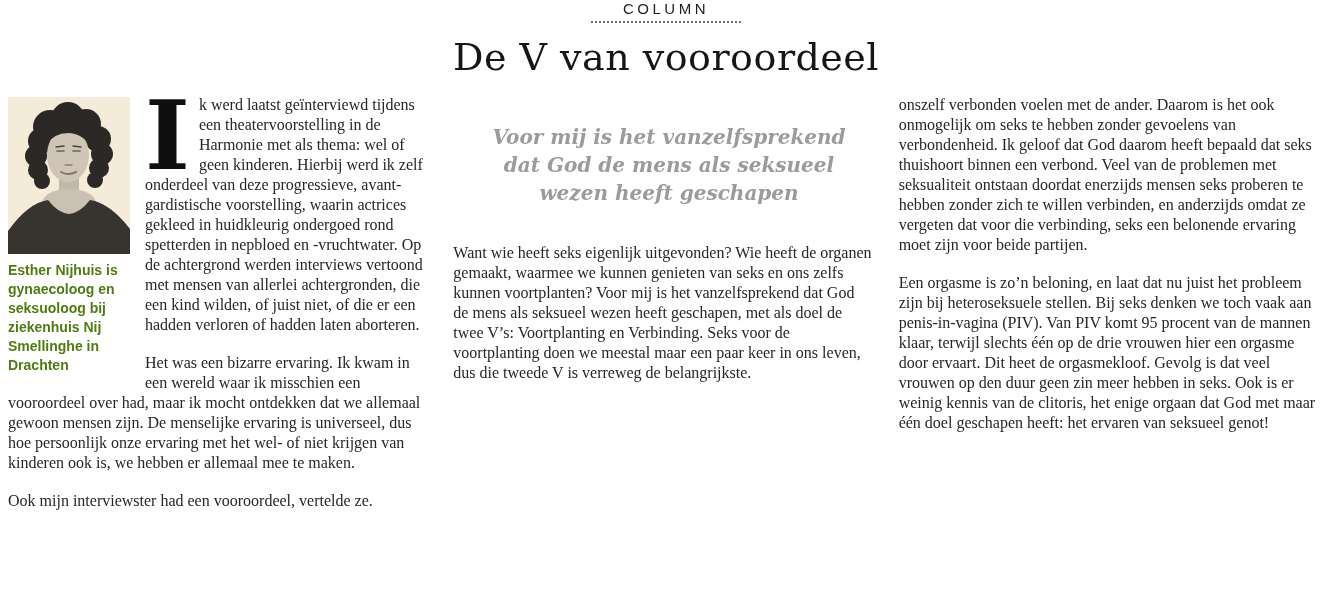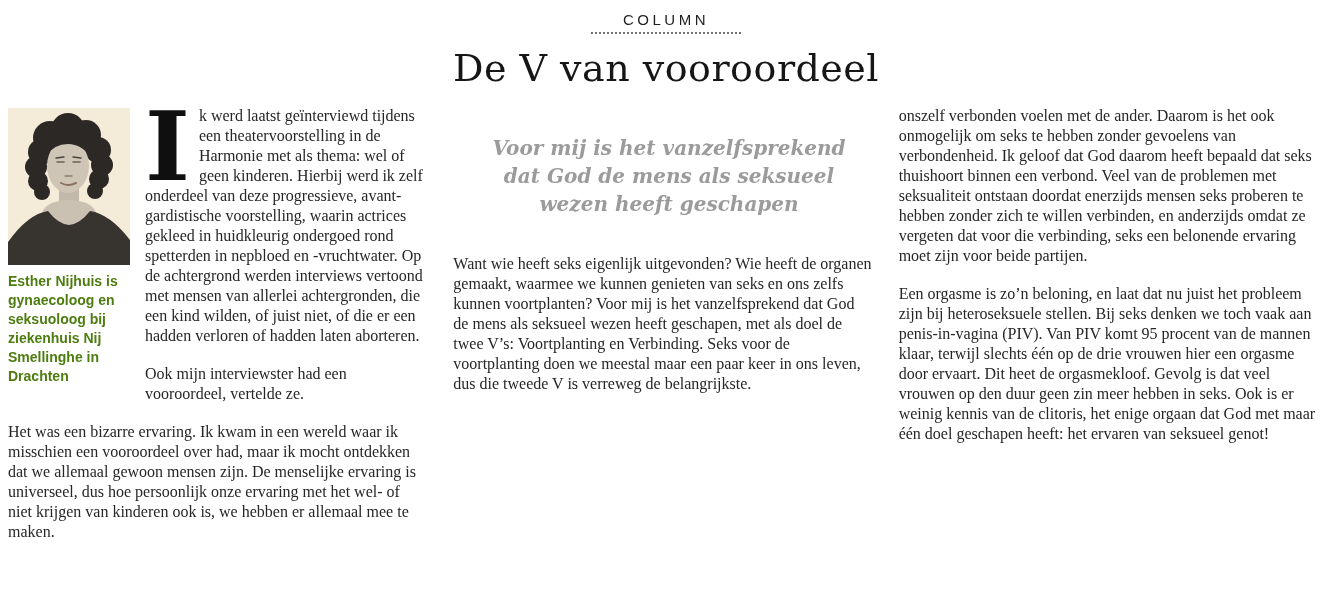--- a/index.html
+++ b/index.html
@@ -11,21 +11,20 @@
     width: 1332px;
     height: 596px;
     overflow: hidden;
     font-family: "Liberation Serif", serif;
     color: #222222;
   }
 
   
   .kicker-wrap {
     text-align: center;
-    padding-top: 11px;
   }
   .kicker {
     display: inline-block;
     font-family: "Liberation Sans", sans-serif;
     font-size: 15px;
     font-weight: 400;
     letter-spacing: 3.5px;
     color: #1f1f1f;
   }
   .kicker-rule {
@@ -157,22 +156,22 @@
           <line x1="57" y1="68" x2="64" y2="68" stroke="#8d7f70" stroke-width="1.4" stroke-linecap="round"></line>
           <path d="M53,75 Q60,79 68,75" stroke="#8a7263" stroke-width="2" fill="none" stroke-linecap="round"></path>
 
           <path d="M0,157 L0,134 Q20,106 40,103 Q50,116 61,117 Q72,116 82,103 Q102,106 122,132 L122,157 Z" fill="#37332f"></path>
         </svg>
       </div>
       <figcaption class="photo-caption">Esther Nijhuis is gynaecoloog en seksuoloog bij ziekenhuis Nij Smellinghe in Drachten</figcaption>
     </figure>
 
     <p><span class="dropcap">I</span><span>k werd laatst geïnterviewd tijdens een theatervoorstelling in de Harmonie met als thema: wel of geen kinderen. Hierbij werd ik zelf onderdeel van deze progressieve, avant-gardistische voorstelling, waarin actrices gekleed in huidkleurig ondergoed rond spetterden in nepbloed en -vruchtwater. Op de achtergrond werden interviews vertoond met mensen van allerlei achtergronden, die een kind wilden, of juist niet, of die er een hadden verloren of hadden laten aborteren.</span></p>
+    <p>Het was een bizarre ervaring. Ik kwam in een wereld waar ik misschien een vooroordeel over had, maar ik mocht ontdekken dat we allemaal gewoon mensen zijn. De menselijke ervaring is universeel, dus hoe persoonlijk onze ervaring met het wel- of niet krijgen van kinderen ook is, we hebben er allemaal mee te maken.</p>
     <p>Ook mijn interviewster had een vooroordeel, vertelde ze.</p>
-    <p>Het was een bizarre ervaring. Ik kwam in een wereld waar ik misschien een vooroordeel over had, maar ik mocht ontdekken dat we allemaal gewoon mensen zijn. De menselijke ervaring is universeel, dus hoe persoonlijk onze ervaring met het wel- of niet krijgen van kinderen ook is, we hebben er allemaal mee te maken.</p>
   </div>
 
   <div class="col">
     <div class="pull-quote">Voor mij is het vanzelfsprekend dat God de mens als seksueel wezen heeft geschapen</div>
     <p>Want wie heeft seks eigenlijk uitgevonden? Wie heeft de organen gemaakt, waarmee we kunnen genieten van seks en ons zelfs kunnen voortplanten? Voor mij is het vanzelfsprekend dat God de mens als seksueel wezen heeft geschapen, met als doel de twee V’s: Voortplanting en Verbinding. Seks voor de voortplanting doen we meestal maar een paar keer in ons leven, dus die tweede V is verreweg de belangrijkste.</p>
   </div>
 
   <div class="col">
     <p>onszelf verbonden voelen met de ander. Daarom is het ook onmogelijk om seks te hebben zonder gevoelens van verbondenheid. Ik geloof dat God daarom heeft bepaald dat seks thuishoort binnen een verbond. Veel van de problemen met seksualiteit ontstaan doordat enerzijds mensen seks proberen te hebben zonder zich te willen verbinden, en anderzijds omdat ze vergeten dat voor die verbinding, seks een belonende ervaring moet zijn voor beide partijen.</p>
     <p>Een orgasme is zo’n beloning, en laat dat nu juist het probleem zijn bij heteroseksuele stellen. Bij seks denken we toch vaak aan penis-in-vagina (PIV). Van PIV komt 95 procent van de mannen klaar, terwijl slechts één op de drie vrouwen hier een orgasme door ervaart. Dit heet de orgasmekloof. Gevolg is dat veel vrouwen op den duur geen zin meer hebben in seks. Ook is er weinig kennis van de clitoris, het enige orgaan dat God met maar één doel geschapen heeft: het ervaren van seksueel genot!</p>

